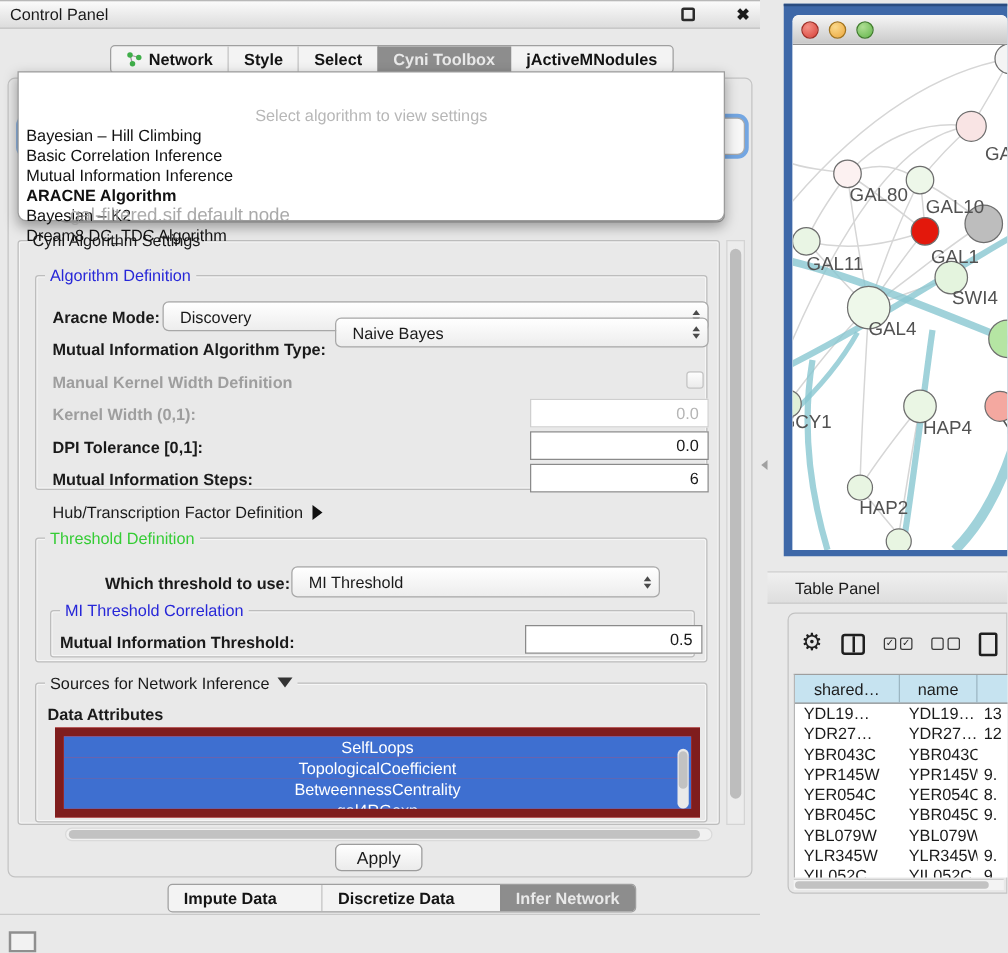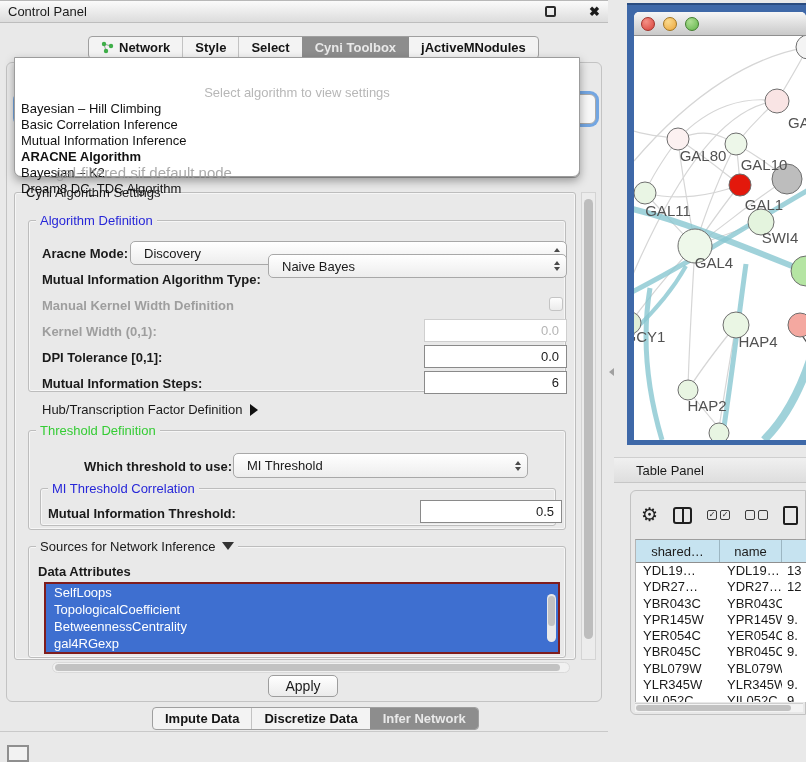--- a/index.html
+++ b/index.html
@@ -57,21 +57,21 @@
   .field { background:#fff; border:1px solid #8a8a8a; display:flex; align-items:center; justify-content:flex-end; padding:0 7px; }
   .field.disabled { border-color:#cfcfcf; color:#b5b5b5; }
 
   .checkbox { width:14px; height:14px; border:1px solid #c4c4c4; border-radius:3px; background:linear-gradient(#fdfdfd,#ebebeb); }
 
   .arrow-right { display:inline-block; width:0; height:0; border-top:6px solid transparent; border-bottom:6px solid transparent;
     border-left:8px solid #111; margin-left:8px; vertical-align:-2px; }
   .arrow-down { display:inline-block; width:0; height:0; border-left:6px solid transparent; border-right:6px solid transparent;
     border-top:8px solid #333; margin-left:6px; vertical-align:1px; }
 
-  .listbox { background:#ef4444; border:2px solid #7f1d1d; overflow:hidden; }
+  .listbox { background:#ef4444; border:7px solid #7f1d1d; overflow:hidden;text-align:center; }
   .attr-item { height:17px; line-height:17px; padding:0 8px; background:#3e6fd0; color:#fff; white-space:nowrap; }
   .list-vscroll { position:absolute; right:2px; top:10px; width:9px; height:48px; background:#e9e9e9; border-radius:5px; }
   .list-vthumb { position:absolute; left:1px; top:2px; width:7px; height:30px; background:#c2c2c2; border-radius:4px; }
 
   .vscroll { background:#ececec; border:1px solid #d4d4d4; }
   .vthumb { position:absolute; left:2px; width:9px; background:#bdbdbd; border-radius:5px; }
   .hscroll { background:#f1f1f1; border:1px solid #dadada; border-radius:6px; }
   .hthumb { position:absolute; top:1px; height:7px; background:#c2c2c2; border-radius:4px; }
 
   .apply-btn { width:70px; height:22px; border:1px solid #9d9d9d; border-radius:5px;
@@ -252,21 +252,21 @@
 </div>
 
 <div class="abs hscroll" style="left:52px; top:662px; width:518px; height:11px;">
   <div class="hthumb" style="left:2px; width:505px;"></div>
 </div>
 
 <div class="abs apply-btn" style="left:268px; top:675px;">
   <span>Apply</span>
 </div>
 
-<div class="abs tabbar" style="left:152px; top:707px;">
+<div class="abs tabbar" style="left:134px; top:707px;gap:24px;">
   <div class="tab">
       <span>Impute Data</span>
     </div>
   <div class="tab">
       <span>Discretize Data</span>
     </div>
   <div class="tab selected">
       <span>Infer Network</span>
     </div>
 </div>

